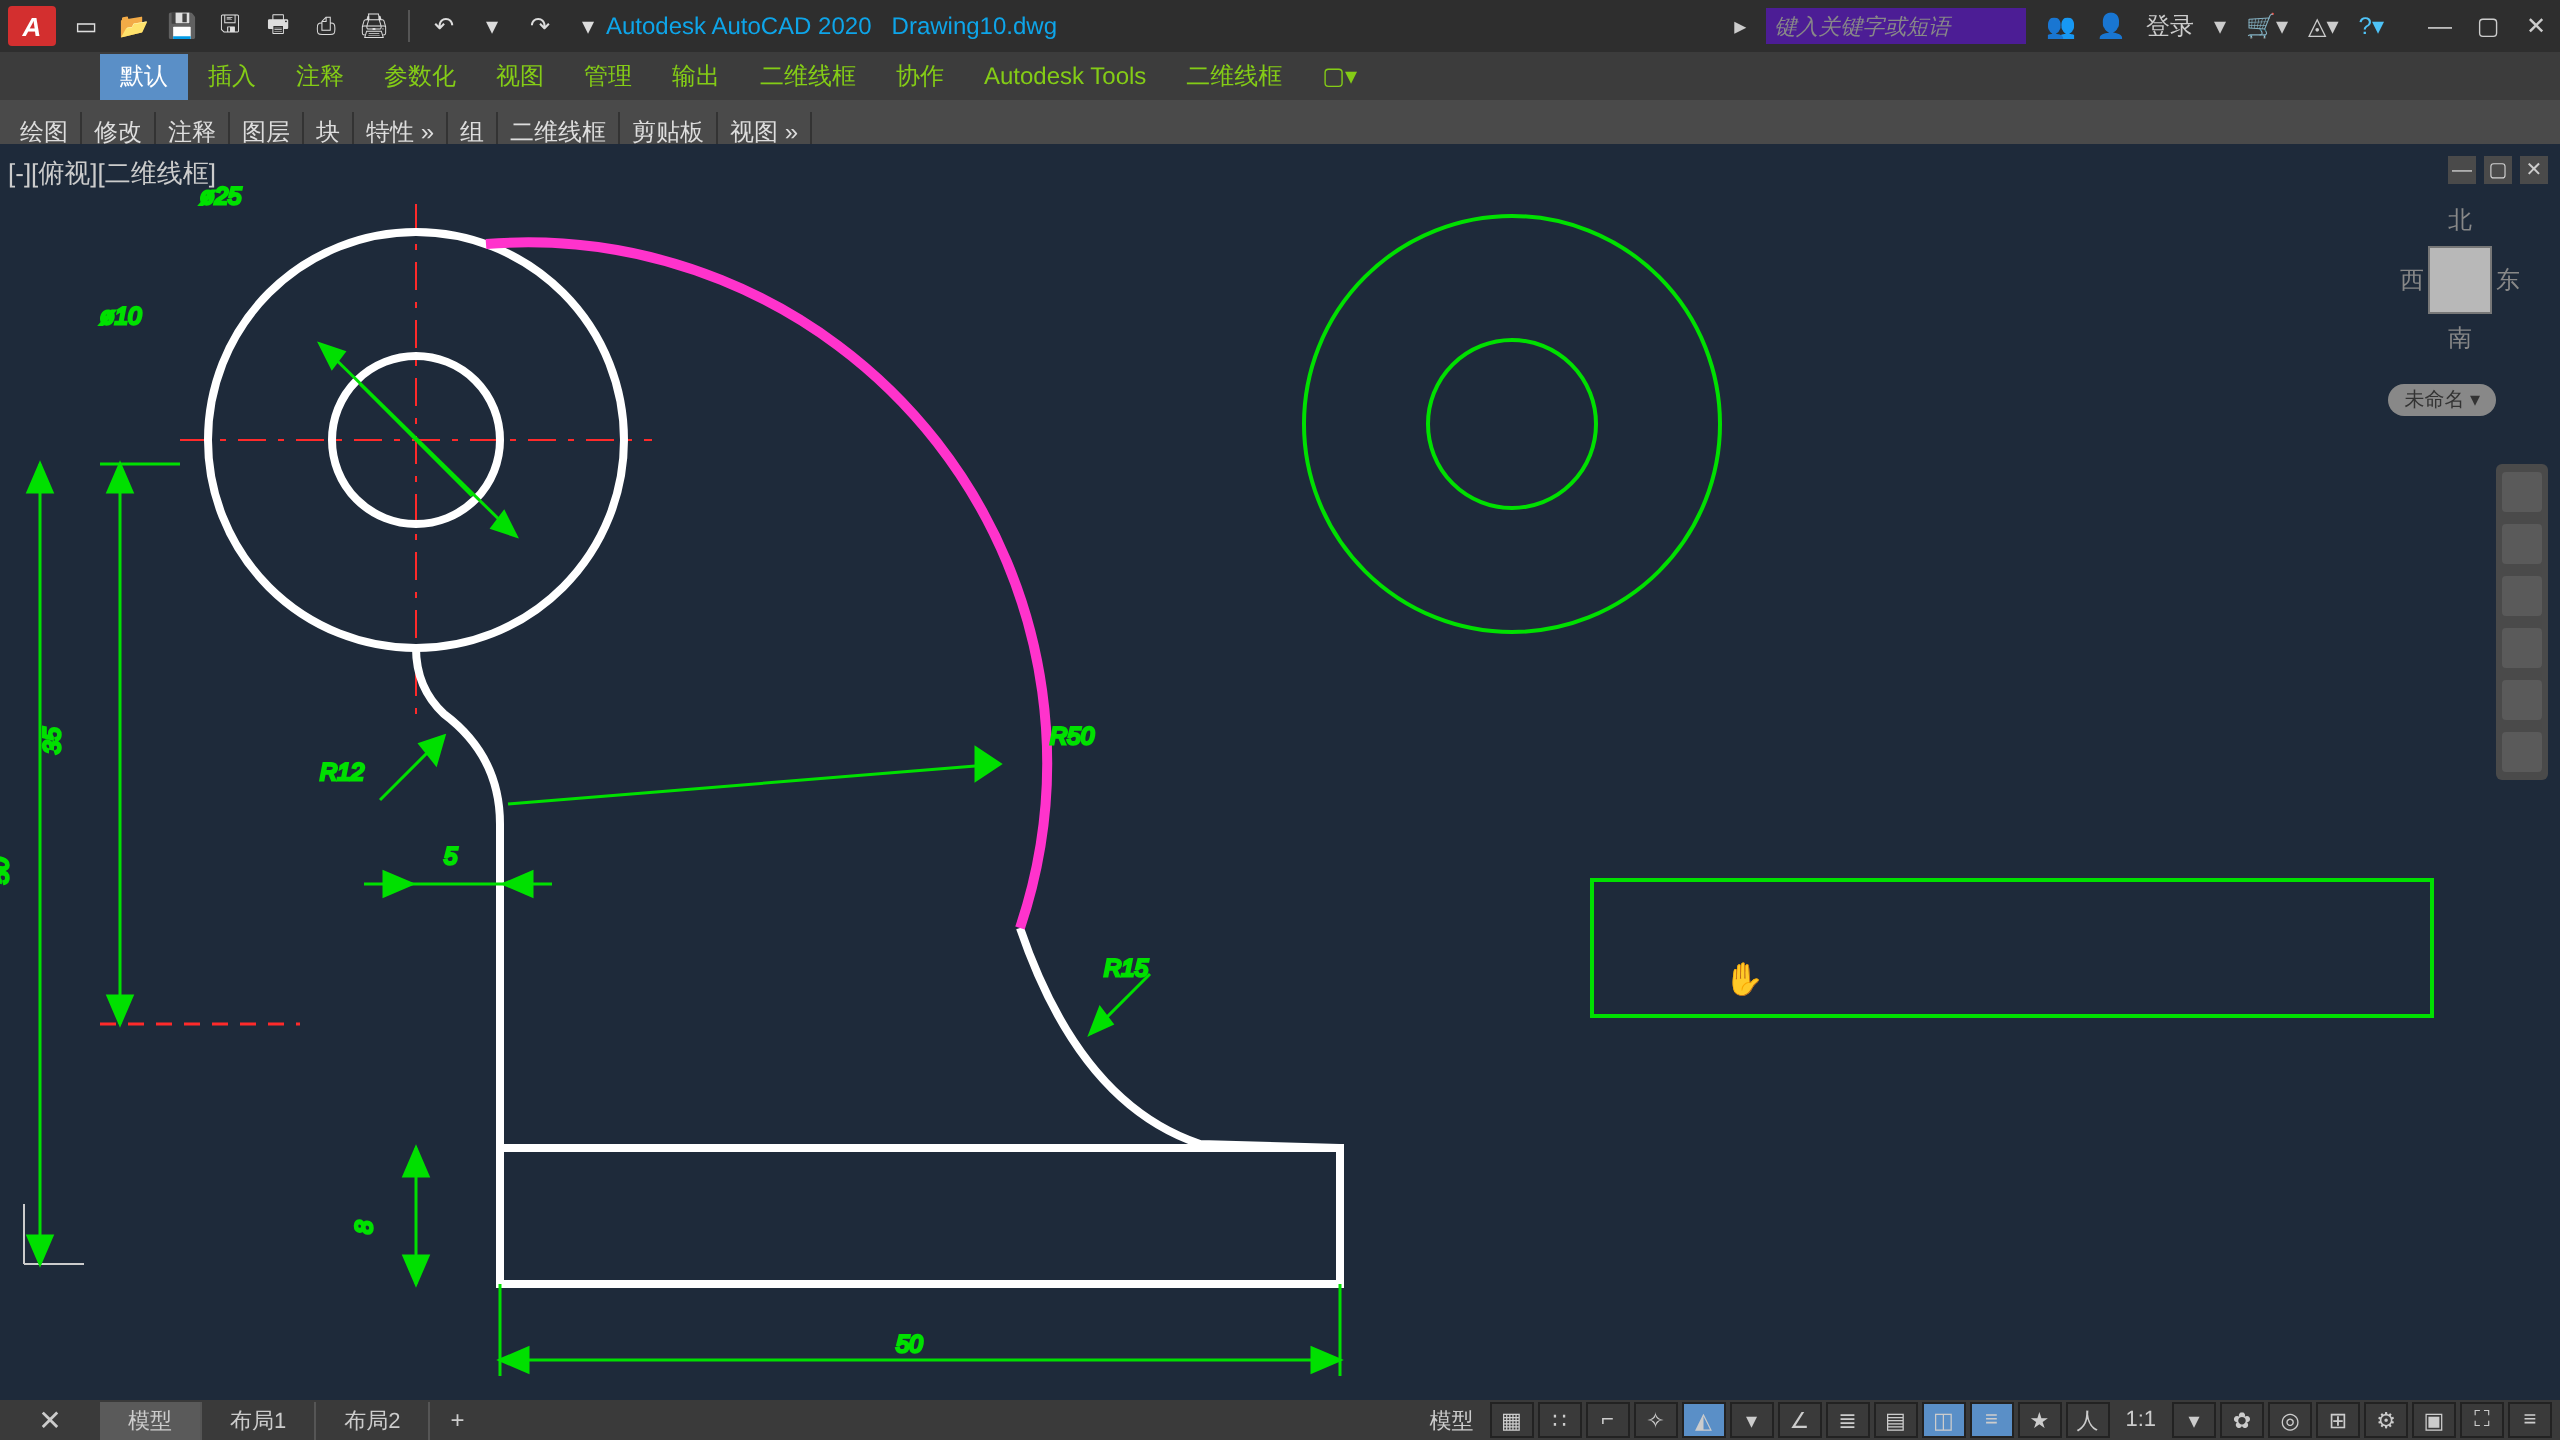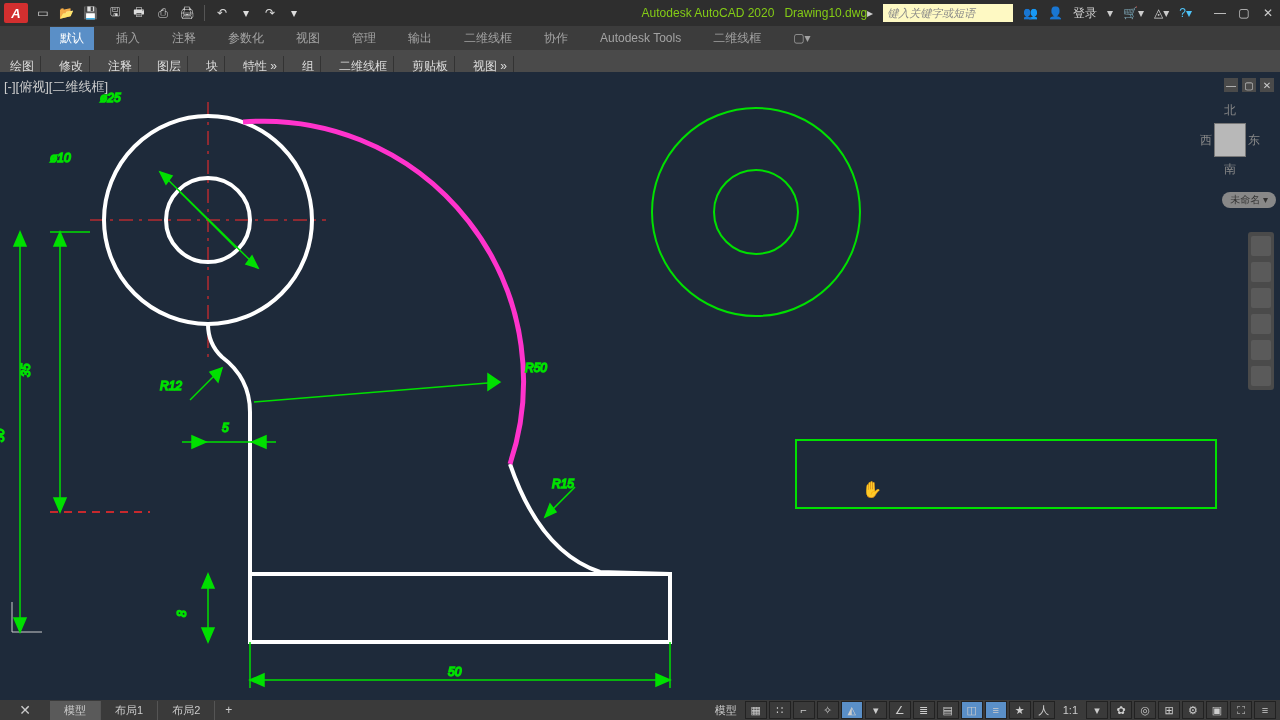--- a/index.html
+++ b/index.html
@@ -2,40 +2,40 @@
 <html><head>
 <meta charset="utf-8">
 <style>
 *{margin:0;padding:0;box-sizing:border-box;font-family:"Microsoft YaHei",Arial,sans-serif;font-size:12px;user-select:none}
 body{width:1280px;height:720px;background:#1e2a3a;overflow:hidden;position:relative}
 .titlebar{height:26px;background:#2e2e2e;display:flex;align-items:center;color:#ccc;padding:0 4px}
 .app-logo{width:24px;height:20px;background:#d32f2f;color:#fff;font-weight:bold;font-size:13px;display:flex;align-items:center;justify-content:center;border-radius:2px;margin-right:6px;font-style:italic}
 .qat{display:flex;gap:6px;align-items:center}
 .qat-icon{width:18px;height:18px;display:flex;align-items:center;justify-content:center;color:#ddd}
 .qat-sep{width:1px;height:16px;background:#555;margin:0 2px}
-.title-center{flex:1;text-align:right;color:#84cc16;font-size:12px}
+.title-center{flex:1;text-align:left;color:#0ea5e9;font-size:12px}
 .title-right{display:flex;align-items:center;gap:10px;color:#ccc}
-.search-box{width:130px;height:18px;background:#fef9c3;color:#888;font-style:italic;padding:0 4px;display:flex;align-items:center;font-size:11px}
+.search-box{width:130px;height:18px;background:#4c1d95;color:#888;font-style:italic;padding:0 4px;display:flex;align-items:center;font-size:11px}
 .win-ctrl{display:flex;gap:8px;margin-left:10px}
 .win-btn{width:16px;height:16px;display:flex;align-items:center;justify-content:center;color:#ccc}
-.menubar{height:24px;background:#3c3c3c;display:flex;align-items:center;padding-left:50px;gap:12px}
-.menu-item{padding:3px 10px;color:#a3a3a3;font-size:12px}
+.menubar{height:24px;background:#3c3c3c;display:flex;align-items:center;padding-left:50px;gap:0}
+.menu-item{padding:3px 10px;color:#84cc16;font-size:12px}
 .menu-item.active{background:#5a8fc7;color:#fff}
-.toolbar{height:22px;background:#4a4a4a;display:flex;align-items:center;padding:16px 4px;gap:12px;color:#ddd}
+.toolbar{height:22px;background:#4a4a4a;display:flex;align-items:center;padding:16px 4px;gap:0;color:#ddd}
 .tool-item{padding:2px 6px;border-right:1px solid #333}
 .viewport{position:absolute;top:72px;left:0;right:0;bottom:20px;background:#1e2a3a}
 .vp-label{position:absolute;top:6px;left:4px;color:#ccc;font-size:13px}
 .vp-controls{position:absolute;top:6px;right:6px;display:flex;gap:4px}
 .vp-btn{width:14px;height:14px;background:#4a4a4a;color:#ccc;display:flex;align-items:center;justify-content:center;font-size:10px}
 svg.drawing{position:absolute;top:0;left:0;width:100%;height:100%}
 .viewcube{position:absolute;top:30px;right:20px;width:60px;height:70px;color:#888;font-size:10px;text-align:center}
 .vc-face{width:34px;height:34px;background:#b8b8b8;margin:4px auto;border:1px solid #777}
 .navbar{position:absolute;top:160px;right:6px;width:26px;background:#4a4a4a;border-radius:3px;padding:4px 0;display:flex;flex-direction:column;gap:6px;align-items:center}
 .nav-icon{width:20px;height:20px;background:#5a5a5a;border-radius:2px}
-.layer-pill{position:absolute;top:120px;right:4px;background:#888;color:#333;font-size:10px;padding:1px 8px;border-radius:8px}
+.layer-pill{position:absolute;top:120px;right:32px;background:#888;color:#333;font-size:10px;padding:1px 8px;border-radius:8px}
 .tabs{position:absolute;bottom:0;left:0;right:0;height:20px;background:#3a3a3a;display:flex;align-items:center}
 .cmd-x{width:50px;text-align:center;color:#ccc;font-size:14px}
 .tab{padding:2px 14px;color:#ccc;font-size:11px;border-right:1px solid #555}
 .tab.active{background:#5a5a5a}
 .tab-plus{padding:2px 10px;color:#ccc}
 .status-right{position:absolute;right:4px;bottom:0;height:20px;display:flex;align-items:center;gap:2px}
 .st-btn{width:22px;height:18px;background:#3a3a3a;color:#ccc;display:flex;align-items:center;justify-content:center;font-size:11px;border:1px solid #222}
 .st-btn.on{background:#5a8fc7}
 .st-txt{color:#ccc;font-size:11px;padding:0 6px}
 .cursor-hand{position:absolute;font-size:16px;color:#ccc}

